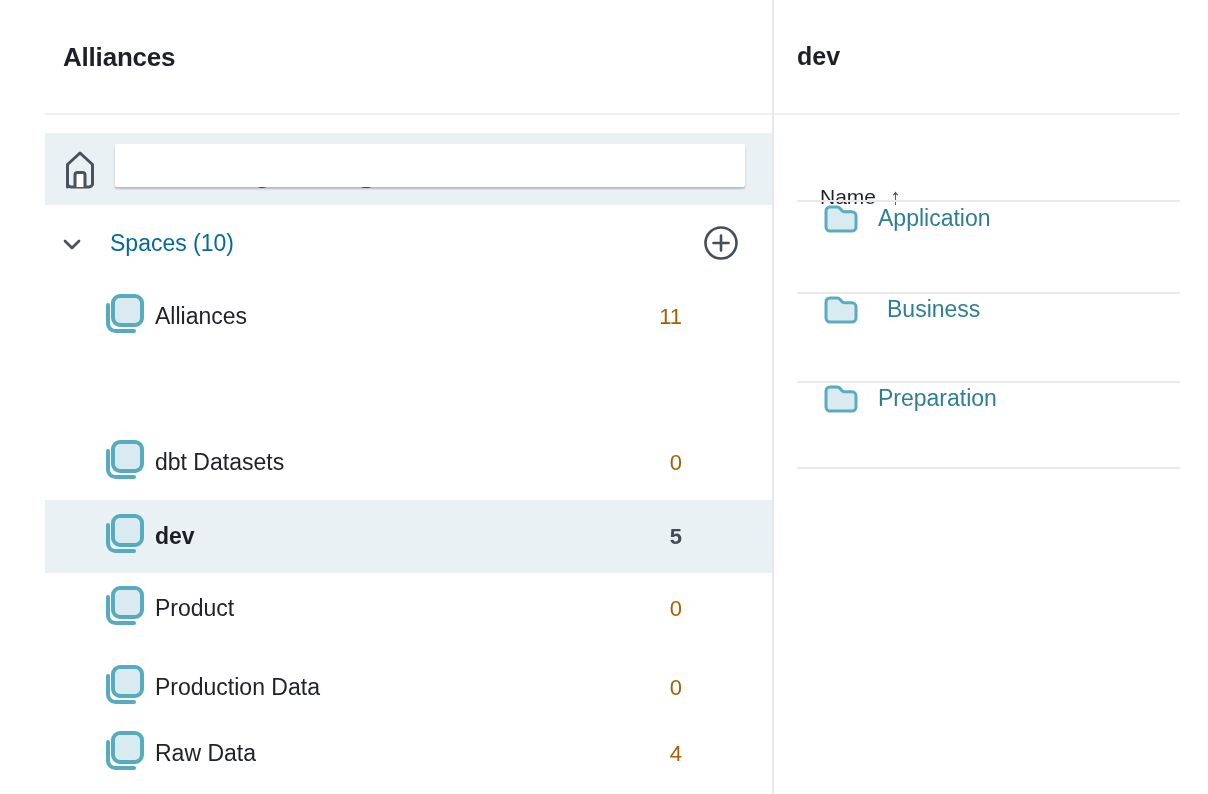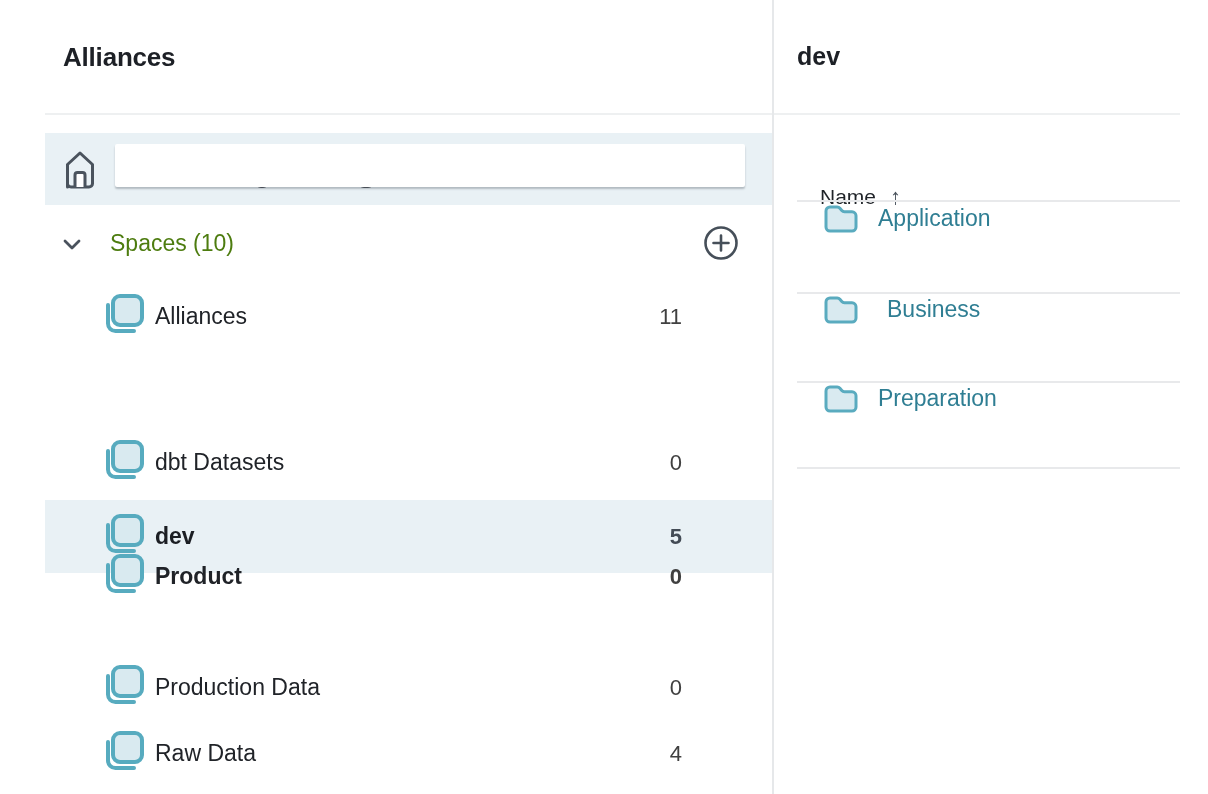--- a/index.html
+++ b/index.html
@@ -15,31 +15,31 @@
   .home-row { position:absolute; left:45px; top:133px; width:727px; height:72px; background:#e9f1f5; cursor:pointer; }
   .home-icon-wrap { position:absolute; left:17px; top:14px; width:36px; height:44px; }
   .redaction-mark { position:absolute; background:#2c3038; border-radius:0 0 6px 6px; }
   .mark-1 { left:210px; top:48px; width:14px; height:7px; }
   .mark-2 { left:313px; top:48px; width:16px; height:7px; }
   .redaction { position:absolute; left:70px; top:11px; width:630px; height:43px; background:#ffffff; border-radius:2px;
                box-shadow:0 2px 2px rgba(110,120,128,0.45); }
 
   .spaces-header { position:absolute; left:45px; top:221px; width:727px; height:44px; }
   .chevron-wrap { position:absolute; left:13px; top:9px; width:28px; height:28px; cursor:pointer; }
-  .spaces-label { position:absolute; left:65px; top:9px; font-size:23px; color:#4d7c0f; cursor:default; }
+  .spaces-label { position:absolute; left:65px; top:9px; font-size:23px; color:#0369a1; cursor:default; }
   .add-btn { position:absolute; right:32px; top:3px; width:38px; height:38px; background:none; border:none; cursor:pointer; padding:0; }
 
   .tree-row { position:absolute; left:45px; width:727px; height:73px; cursor:pointer; }
   .tree-row.selected { background:#e9f1f5; }
   .r0 { top:280px; } .r1 { top:353px; } .r2 { top:426px; } .r3 { top:500px; }
-  .r4 { top:540px;font-weight:bold; } .r5 { top:651px;text-decoration:underline; } .r6 { top:717px; }
+  .r4 { top:572px; } .r5 { top:651px;text-decoration:underline; } .r6 { top:717px; }
   .space-icon-wrap { position:absolute; left:55px; top:13px; width:46px; height:46px; }
   .tree-label { position:absolute; left:110px; top:23px; font-size:23px; color:#202328; }
   .tree-row.selected .tree-label { font-weight:700; color:#1b1e23; }
-  .tree-count { position:absolute; right:90px; top:24px; font-size:22px; color:#404040; }
+  .tree-count { position:absolute; right:90px; top:24px; font-size:22px; color:#a16207; }
   .tree-row.selected .tree-count { font-weight:600; color:#434b55; }
 
   
   .vdivider { position:absolute; left:772px; top:0; width:2px; height:794px; background:#e6e8ea; }
 
   
   .main-panel { position:absolute; left:774px; top:0; width:434px; height:794px; background:#ffffff; }
   .main-title { position:absolute; left:23px; top:42px; font-size:25px; font-weight:700; color:#1d2026; }
   .main-divider-top { position:absolute; left:0; top:113px; width:434px; height:2px; background:#eef0f1; }
   .table-header { position:absolute; left:46px; top:146px; height:26px; cursor:pointer;margin-top:38px; }

